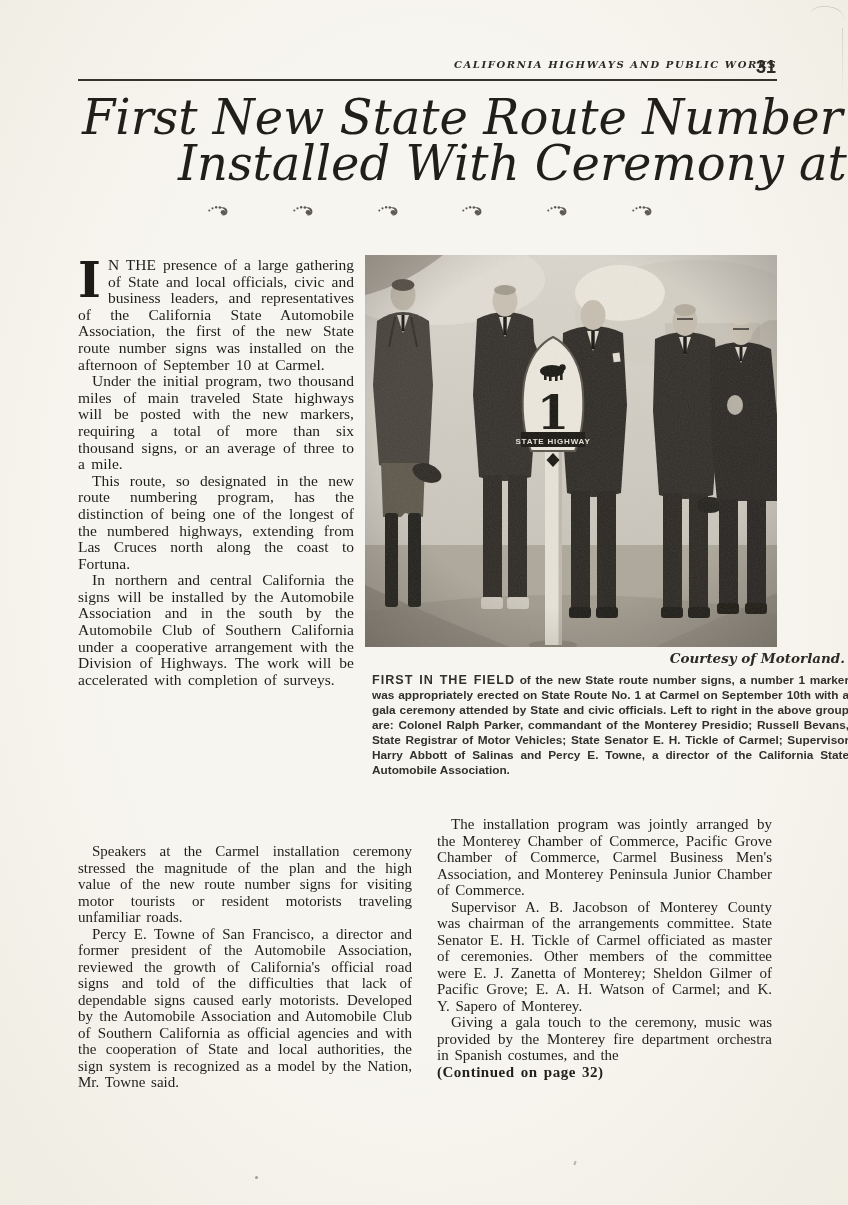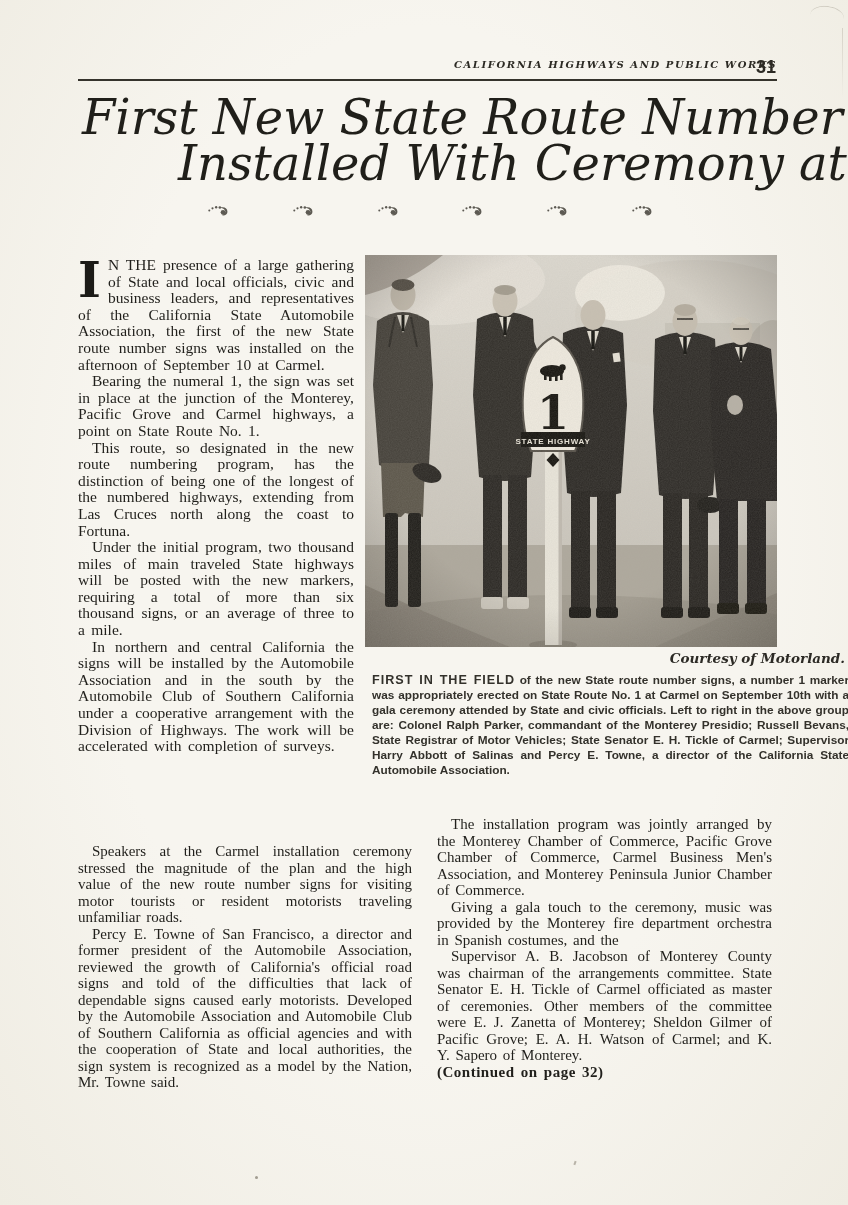--- a/index.html
+++ b/index.html
@@ -136,23 +136,22 @@
           <circle cx="10" cy="3.4" r="1.3"></circle>
           <circle cx="14" cy="3.8" r="1.4"></circle>
           <path d="M14.5,4 C19,2.5 22.5,5 22.3,8.6 C22.1,12 18,13.5 15.6,11.6 C17.8,11.8 20,10.6 20,8.2 C20,5.8 17.5,4.6 14.5,4 Z"></path>
           <circle cx="17.5" cy="9" r="2.6"></circle>
         </g>
       </svg>
   </div>
 
   <div class="col-narrow body-text">
     <p class="first"><span class="dropcap">I</span><span>N THE presence of a large gathering of State and local officials, civic and business leaders, and representatives of the California State Automobile Association, the first of the new State route number signs was installed on the afternoon of September 10 at Carmel.</span></p>
-    <p>Bearing the numeral 1, the sign was set in place at the junction of the Monterey, Pacific Grove and Carmel highways, a point on State Route No. 1.</p>
+    <p>Under the initial program, two thousand miles of main traveled State highways will be posted with the new markers, requiring a total of more than six thousand signs, or an average of three to a mile.</p>
     <p>This route, so designated in the new route numbering program, has the distinction of being one of the longest of the numbered highways, extending from Las Cruces north along the coast to Fortuna.</p>
-    <p>Under the initial program, two thousand miles of main traveled State highways will be posted with the new markers, requiring a total of more than six thousand signs, or an average of three to a mile.</p>
     <p>In northern and central California the signs will be installed by the Automobile Association and in the south by the Automobile Club of Southern California under a cooperative arrangement with the Division of Highways. The work will be accelerated with completion of surveys.</p>
   </div>
 
   <div class="photo-block">
     <svg class="photo-frame" viewBox="0 0 412 392" preserveAspectRatio="none">
       <defs>
         <filter id="grain" x="0" y="0" width="100%" height="100%">
           <feTurbulence type="fractalNoise" baseFrequency="0.9" numOctaves="2" result="n"></feTurbulence>
           <feColorMatrix in="n" type="matrix" values="0 0 0 0 0.45  0 0 0 0 0.44  0 0 0 0 0.40  0 0 0 0.55 0"></feColorMatrix>
         </filter>
@@ -272,22 +271,22 @@
     <div class="photo-caption"><span class="caption-lead">FIRST IN THE FIELD</span><span> of the new State route number signs, a number 1 marker was appropriately erected on State Route No. 1 at Carmel on September 10th with a gala ceremony attended by State and civic officials.  Left to right in the above group are: Colonel Ralph Parker, commandant of the Monterey Presidio; Russell Bevans, State Registrar of Motor Vehicles; State Senator E. H. Tickle of Carmel; Supervisor Harry Abbott of Salinas and Percy E. Towne, a director of the California State Automobile Association.</span></div>
   </div>
 
   <div class="col-left-lower body-text">
     <p>Speakers at the Carmel installation ceremony stressed the magnitude of the plan and the high value of the new route number signs for visiting motor tourists or resident motorists traveling unfamiliar roads.</p>
     <p>Percy E. Towne of San Francisco, a director and former president of the Automobile Association, reviewed the growth of California's official road signs and told of the difficulties that lack of dependable signs caused early motorists. Developed by the Automobile Association and Automobile Club of Southern California as official agencies and with the cooperation of State and local authorities, the sign system is recognized as a model by the Nation, Mr. Towne said.</p>
   </div>
 
   <div class="col-right-lower body-text">
     <p>The installation program was jointly arranged by the Monterey Chamber of Commerce, Pacific Grove Chamber of Commerce, Carmel Business Men's Association, and Monterey Peninsula Junior Chamber of Commerce.</p>
+    <p>Supervisor A. B. Jacobson of Monterey County was chairman of the arrangements committee. State Senator E. H. Tickle of Carmel officiated as master of ceremonies. Other members of the committee were E. J. Zanetta of Monterey; Sheldon Gilmer of Pacific Grove; E. A. H. Watson of Carmel; and K. Y. Sapero of Monterey.</p>
     <p>Giving a gala touch to the ceremony, music was provided by the Monterey fire department orchestra in Spanish costumes, and the</p>
-    <p>Supervisor A. B. Jacobson of Monterey County was chairman of the arrangements committee. State Senator E. H. Tickle of Carmel officiated as master of ceremonies. Other members of the committee were E. J. Zanetta of Monterey; Sheldon Gilmer of Pacific Grove; E. A. H. Watson of Carmel; and K. Y. Sapero of Monterey.</p>
     <p class="continued">(Continued on page 32)</p>
   </div>
 
   <div class="speck1"></div>
   <div class="speck2"></div>
   <div class="corner-curve"></div>
   <div class="edge-line"></div>
 
 </div>
 

